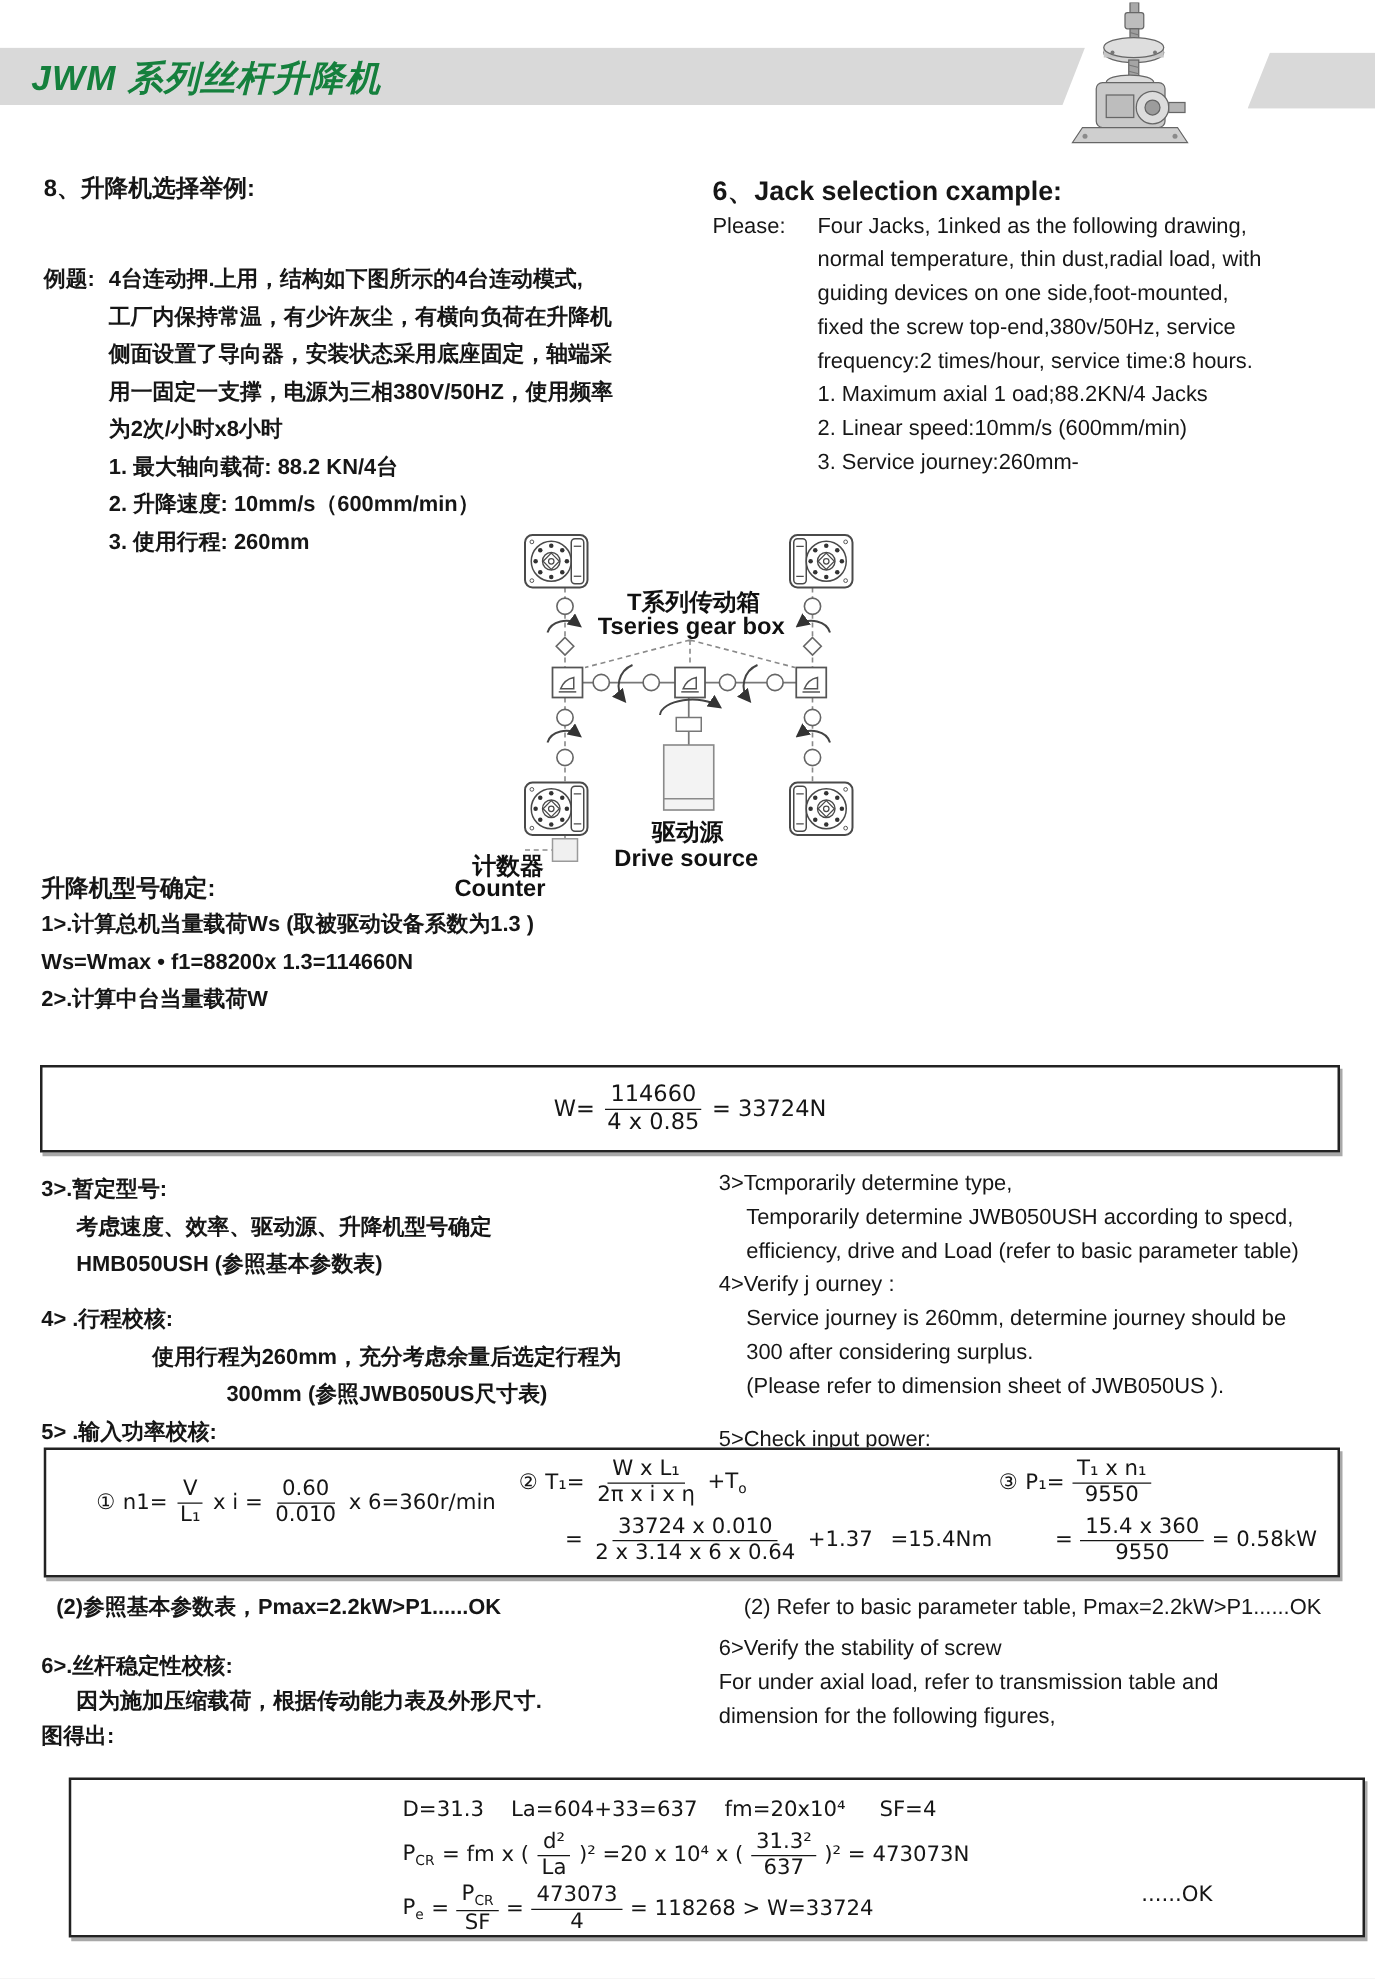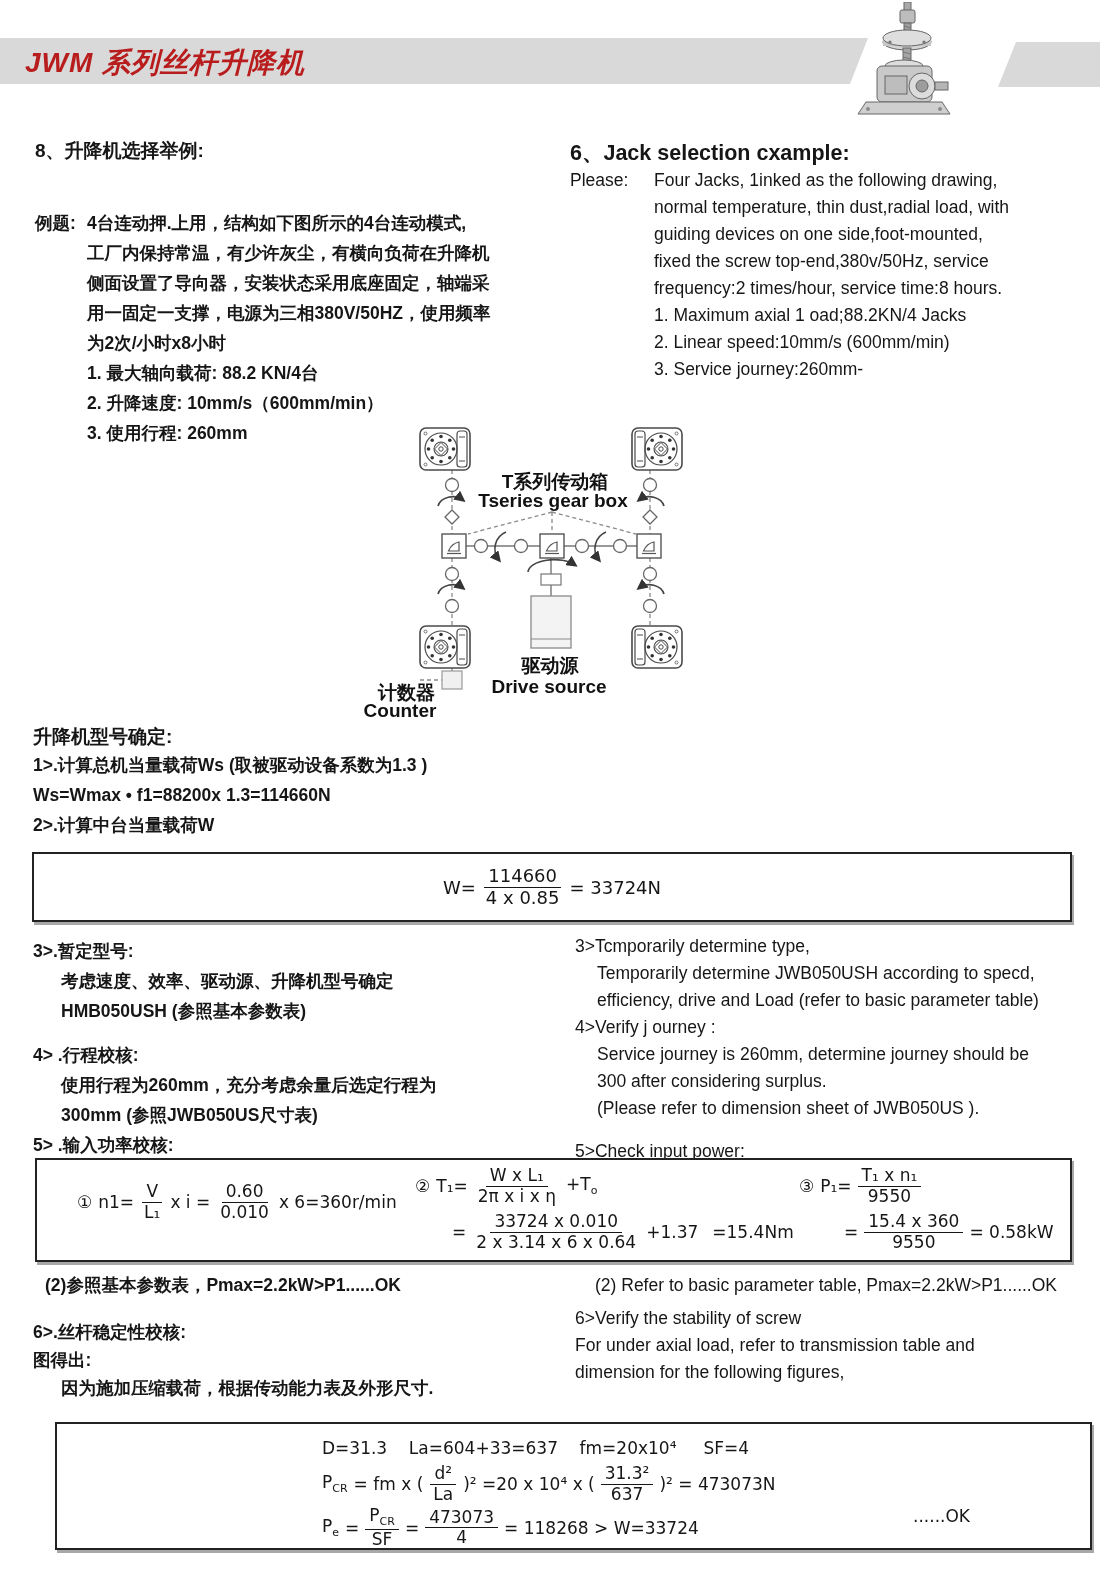--- a/index.html
+++ b/index.html
@@ -7,21 +7,21 @@
     position:relative;width:1100px;height:1583px;margin:0 auto;
     background:#ffffff;overflow:hidden;color:#161616;
     font-family:"Liberation Sans","DejaVu Sans",sans-serif;
   }
   
   .band{position:absolute;left:0;top:38px;width:868px;height:46px;background:#d9d9d9;
         clip-path:polygon(0 0,100% 0,calc(100% - 18px) 100%,0 100%);}
   .band2{position:absolute;left:998px;top:42px;width:102px;height:45px;background:#d9d9d9;
         clip-path:polygon(18px 0,100% 0,100% 100%,0 100%);}
   .doc-title{position:absolute;left:25px;top:44px;font-size:28px;font-weight:700;font-style:italic;
-        letter-spacing:1px;color:#b91c1c;}
+        letter-spacing:1px;color:#15803d;}
   .product{position:absolute;left:852px;top:2px;}
   
   .cn{font-weight:600;}
   .h-cn{font-size:19px;font-weight:700;margin:0 0 14px 0;}
   .h-en{font-size:21.5px;font-weight:700;margin:0 0 16px 0;}
   .body-txt{font-size:17.5px;line-height:30px;white-space:pre-line;margin-top:44px;}
   .body-en{font-size:17.5px;line-height:27px;white-space:pre-line;font-weight:400;}
   .hang{display:flex;align-items:flex-start;}
   .hang .lbl{flex:0 0 auto;}
   .abs{position:absolute;}
@@ -193,21 +193,21 @@
     <rect x="92" y="265" width="20" height="18" fill="#f0f0f0" stroke="#9a9a9a" stroke-width="1.2"></rect>
 
     <text x="205" y="82" text-anchor="middle">T系列传动箱</text>
     <text x="203" y="101" text-anchor="middle">Tseries gear box</text>
     <text x="200" y="266" text-anchor="middle">驱动源</text>
     <text x="199" y="287" text-anchor="middle">Drive source</text>
     <text x="85" y="293" text-anchor="end">计数器</text>
     <text x="50" y="311" text-anchor="middle">Counter</text>
   </svg>
 
-  <div class="abs sec-block cn" style="left:33px;top:724px;width:520px;">
+  <div class="abs sec-block cn" style="left:33px;top:698px;width:520px;">
     <p class="sub-h">升降机型号确定:</p>
     <p class="body-txt">1&gt;.计算总机当量载荷Ws (取被驱动设备系数为1.3 )</p>
     <p class="body-txt">Ws=Wmax • f1=88200x 1.3=114660N</p>
     <p class="body-txt">2&gt;.计算中台当量载荷W</p>
   </div>
 
 
   <div class="fbox" style="left:32px;top:852px;width:1036px;height:66px;display:flex;align-items:center;justify-content:center;">
     <div class="fline" style="font-size:18px;">
       <span>W=</span>
@@ -217,21 +217,21 @@
       </span>
       <span>= 33724N</span>
     </div>
   </div>
 
   <div class="abs sec-block cn" style="left:33px;top:936px;width:525px;">
     <p class="body-txt" style="font-weight:700;">3&gt;.暂定型号:</p>
     <p class="body-txt ind" style="margin-bottom:14px;">考虑速度、效率、驱动源、升降机型号确定
 HMB050USH (参照基本参数表)</p>
     <p class="body-txt" style="font-weight:700;">4&gt; .行程校核:</p>
-    <p class="body-txt ind" style="">使用行程为260mm，充分考虑余量后选定行程为
+    <p class="body-txt ind" style="text-align:center;">使用行程为260mm，充分考虑余量后选定行程为
 300mm (参照JWB050US尺寸表)</p>
     <p class="body-txt" style="font-weight:700;">5&gt; .输入功率校核:</p>
     <p class="body-txt ind">(1)所需输入功率计算:</p>
   </div>
 
   <div class="abs sec-block" style="left:575px;top:933px;width:525px;">
     <p class="body-en">3&gt;Tcmporarily determine type,</p>
     <p class="body-en" style="padding-left:22px;">Temporarily determine JWB050USH according to specd,
 efficiency, drive and Load (refer to basic parameter table)</p>
     <p class="body-en">4&gt;Verify j ourney :</p>
@@ -278,22 +278,22 @@
       <span class="fr"><span class="num">15.4 x 360</span><span class="den">9550</span></span>
       <span>= 0.58kW</span>
     </div>
   </div>
 
   <p class="abs body-txt cn" style="left:45px;top:1270px;margin:0;">(2)参照基本参数表，Pmax=2.2kW&gt;P1......OK</p>
   <p class="abs body-en" style="left:595px;top:1272px;margin:0;">(2) Refer to basic parameter table, Pmax=2.2kW&gt;P1......OK</p>
 
   <div class="abs sec-block cn" style="left:33px;top:1318px;width:520px;">
     <p class="body-txt" style="font-weight:700;line-height:28px;">6&gt;.丝杆稳定性校核:</p>
+    <p class="body-txt ind" style="line-height:28px;">因为施加压缩载荷，根据传动能力表及外形尺寸.</p>
     <p class="body-txt" style="font-weight:700;line-height:28px;">图得出:</p>
-    <p class="body-txt ind" style="line-height:28px;">因为施加压缩载荷，根据传动能力表及外形尺寸.</p>
   </div>
 
   <div class="abs sec-block" style="left:575px;top:1305px;width:520px;">
     <p class="body-en">6&gt;Verify the stability of screw</p>
     <p class="body-en">For under axial load, refer to transmission table and
 dimension for the following figures,</p>
   </div>
 
   <div class="fbox" style="left:35px;top:1422px;width:1033px;height:124px;margin-left:20px;">
     <div class="fline abs" style="left:265px;top:14px;">D=31.3    La=604+33=637    fm=20x10⁴     SF=4</div>

